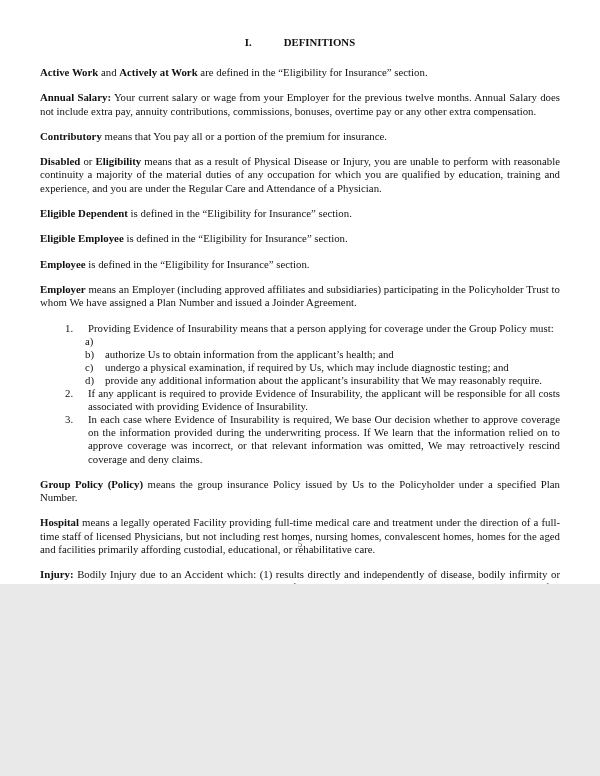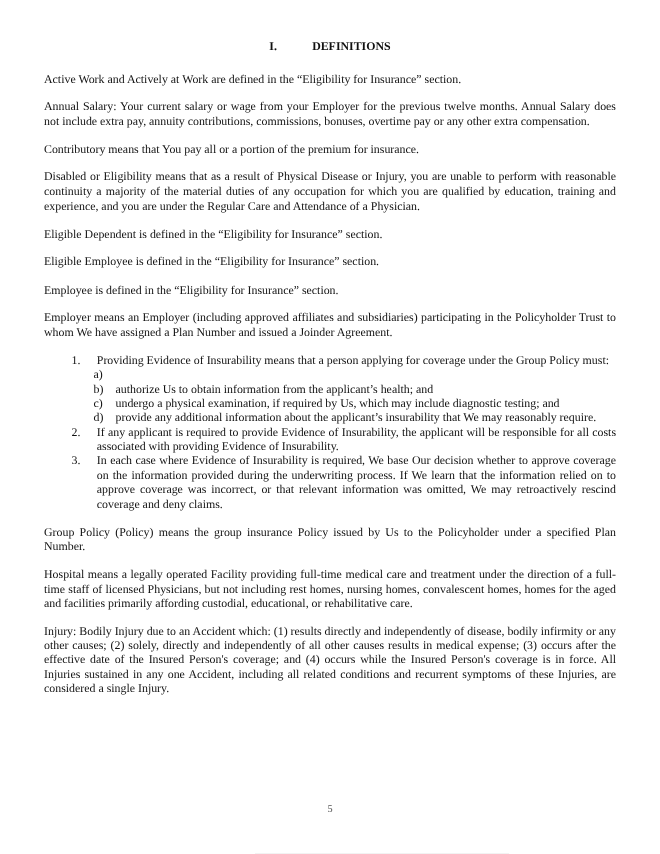--- a/index.html
+++ b/index.html
@@ -3,21 +3,21 @@
 <meta charset="utf-8">
 <style>
   html, body {
     margin: 0;
     padding: 0;
     background: #e9e9e9;
   }
   .page {
     position: relative;
     width: 600px;
-    height: 776px;
+    height: 584px;
     margin: 0 auto;
     background: #ffffff;
     color: #111111;
     font-family: "Liberation Serif", "DejaVu Serif", serif;
     font-size: 10.8px;
     line-height: 13.1px;
     box-sizing: border-box;
     padding: 36px 40px 0 40px;
     overflow: hidden;
   }
@@ -50,21 +50,21 @@
   .let-item .marker { width: 20px; }
   .page-number {
     position: absolute;
     left: 0;
     right: 0;
     bottom: 33px;
     text-align: center;
     font-size: 9.3px;
     color: #555555;
   }
-  b { font-weight: normal; }
+  b { font-weight: bold; }
 </style>
 </head>
 <body>
 
 <div class="page">
   <div class="doc-title">
     <span class="section-num">I.</span><span>DEFINITIONS</span>
   </div>
 
   <div id="doc-body">

